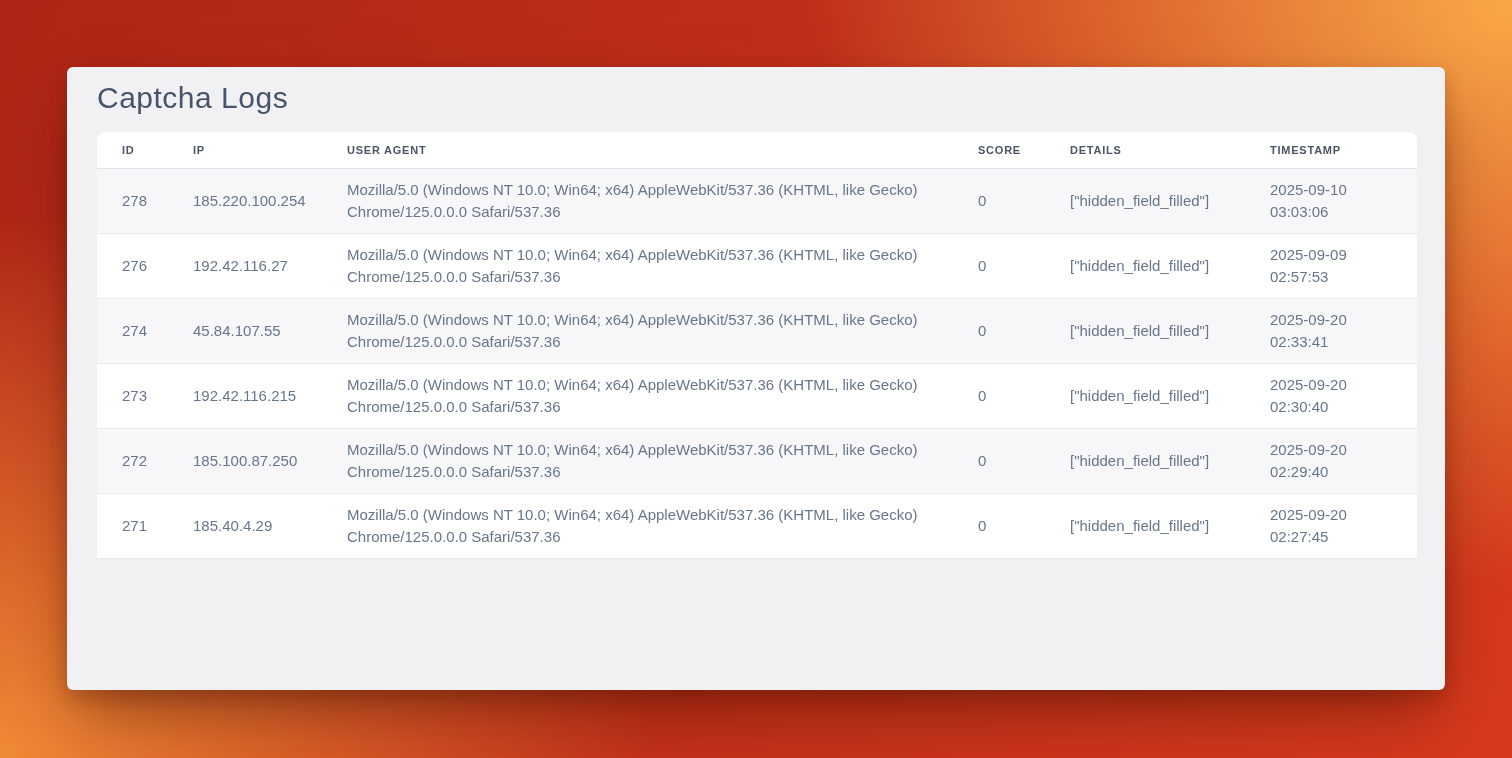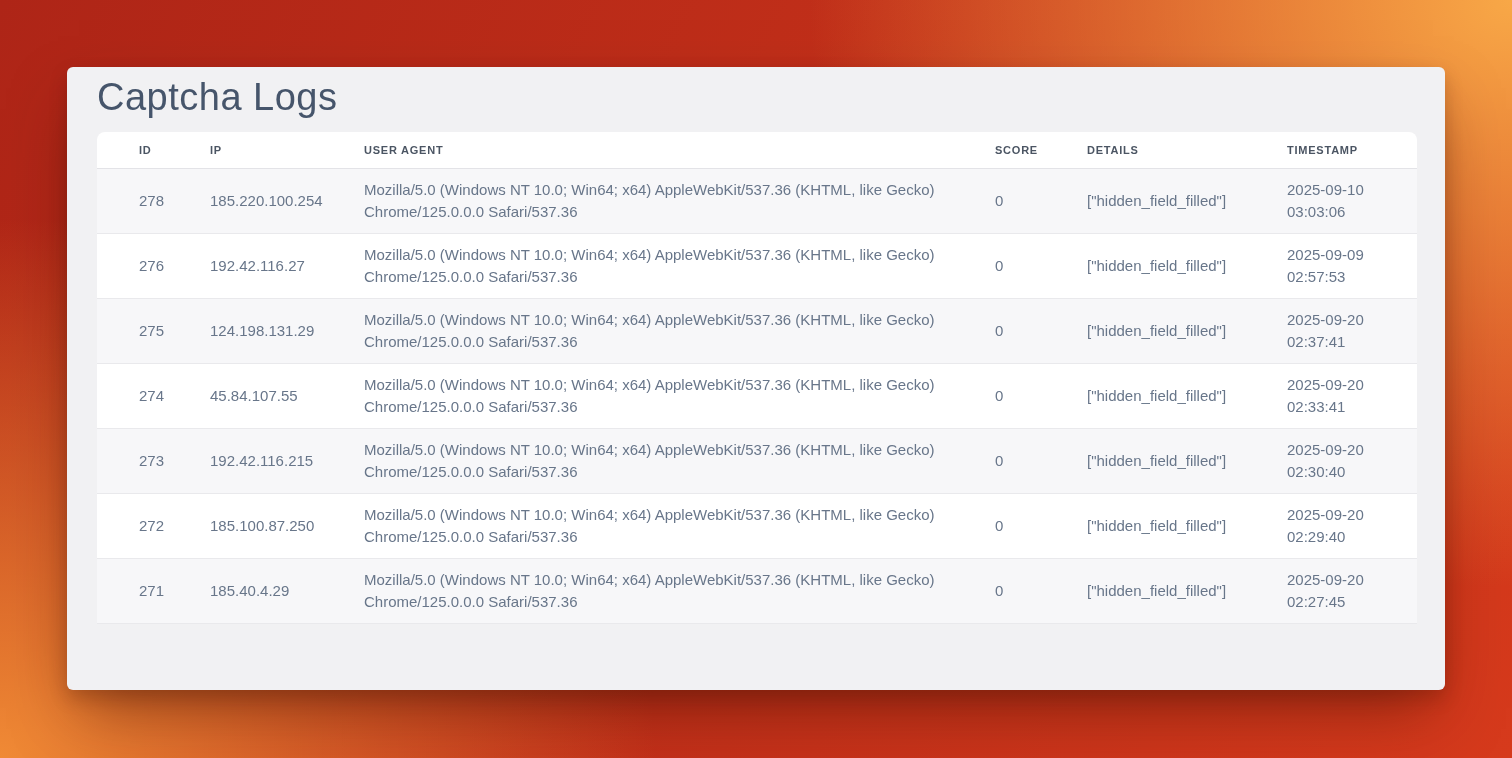--- a/index.html
+++ b/index.html
@@ -20,41 +20,41 @@
     height: 623px;
     background: #f1f1f3;
     border-radius: 6px;
     overflow: hidden;
     box-shadow: 0 30px 60px -12px rgba(70, 18, 4, 0.5), 0 8px 18px rgba(70, 18, 4, 0.22);
   }
   .card-header {
     padding: 14px 30px 18px 30px;
   }
   .page-title {
-    font-size: 38px;
+    font-size: 30px;
     font-weight: 500;
     line-height: 33px;
     letter-spacing: 0.5px;
     color: #46556b;
   }
   .table-wrap {
     margin: 0 28px 0 30px;
   }
   table {
     width: 1320px;
     table-layout: fixed;
     border-collapse: collapse;
     background: #ffffff;
     border-radius: 8px 8px 0 0;
     overflow: hidden;
   }
   th, td {
     text-align: left;
     vertical-align: middle;
-    padding-left: 42px;
+    padding-left: 25px;
   }
   th {
     height: 36px;
     font-size: 11px;
     font-weight: 700;
     letter-spacing: 0.07em;
     color: #4b5563;
     text-transform: uppercase;
     border-bottom: 1px solid #e3e3e7;
     white-space: nowrap;
@@ -108,28 +108,20 @@
   </tr>
           <tr>
     <td>276</td>
     <td>192.42.116.27</td>
     <td>Mozilla/5.0 (Windows NT 10.0; Win64; x64) AppleWebKit/537.36 (KHTML, like Gecko) Chrome/125.0.0.0 Safari/537.36</td>
     <td>0</td>
     <td>["hidden_field_filled"]</td>
     <td>2025-09-09 02:57:53</td>
   </tr>
           <tr>
-    <td>275</td>
-    <td>124.198.131.29</td>
-    <td>Mozilla/5.0 (Windows NT 10.0; Win64; x64) AppleWebKit/537.36 (KHTML, like Gecko) Chrome/125.0.0.0 Safari/537.36</td>
-    <td>0</td>
-    <td>["hidden_field_filled"]</td>
-    <td>2025-09-20 02:37:41</td>
-  </tr>
-          <tr>
     <td>274</td>
     <td>45.84.107.55</td>
     <td>Mozilla/5.0 (Windows NT 10.0; Win64; x64) AppleWebKit/537.36 (KHTML, like Gecko) Chrome/125.0.0.0 Safari/537.36</td>
     <td>0</td>
     <td>["hidden_field_filled"]</td>
     <td>2025-09-20 02:33:41</td>
   </tr>
           <tr>
     <td>273</td>
     <td>192.42.116.215</td>

